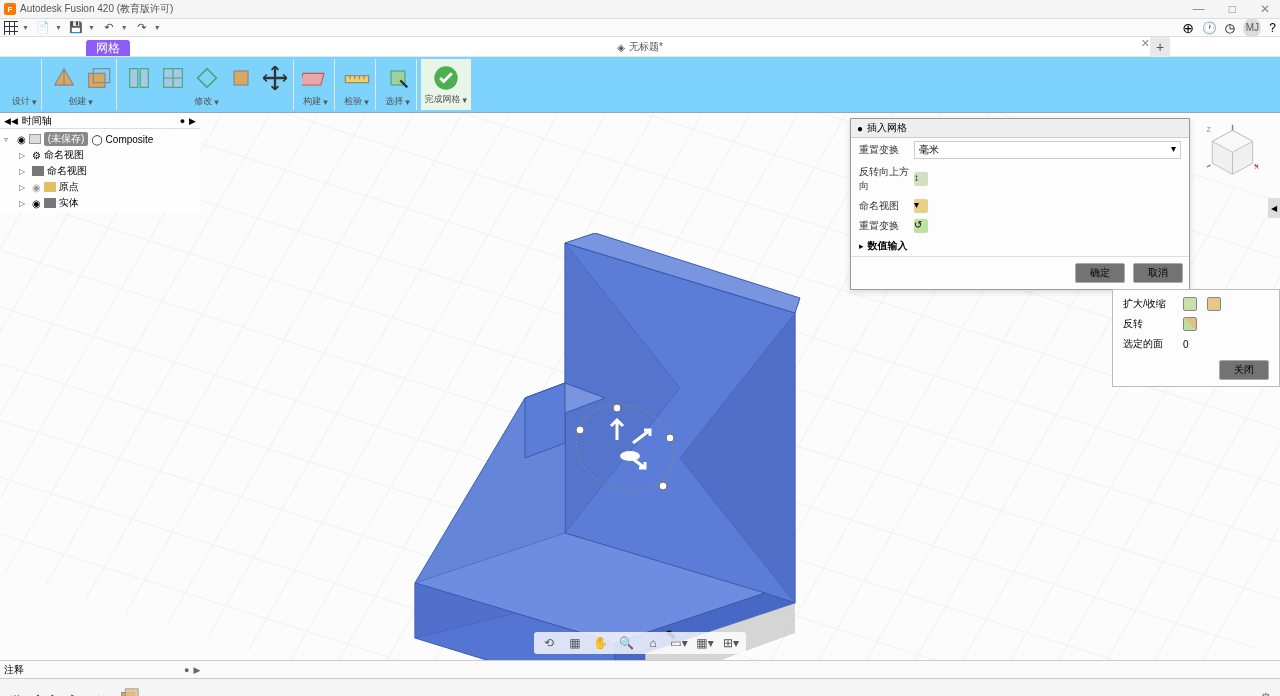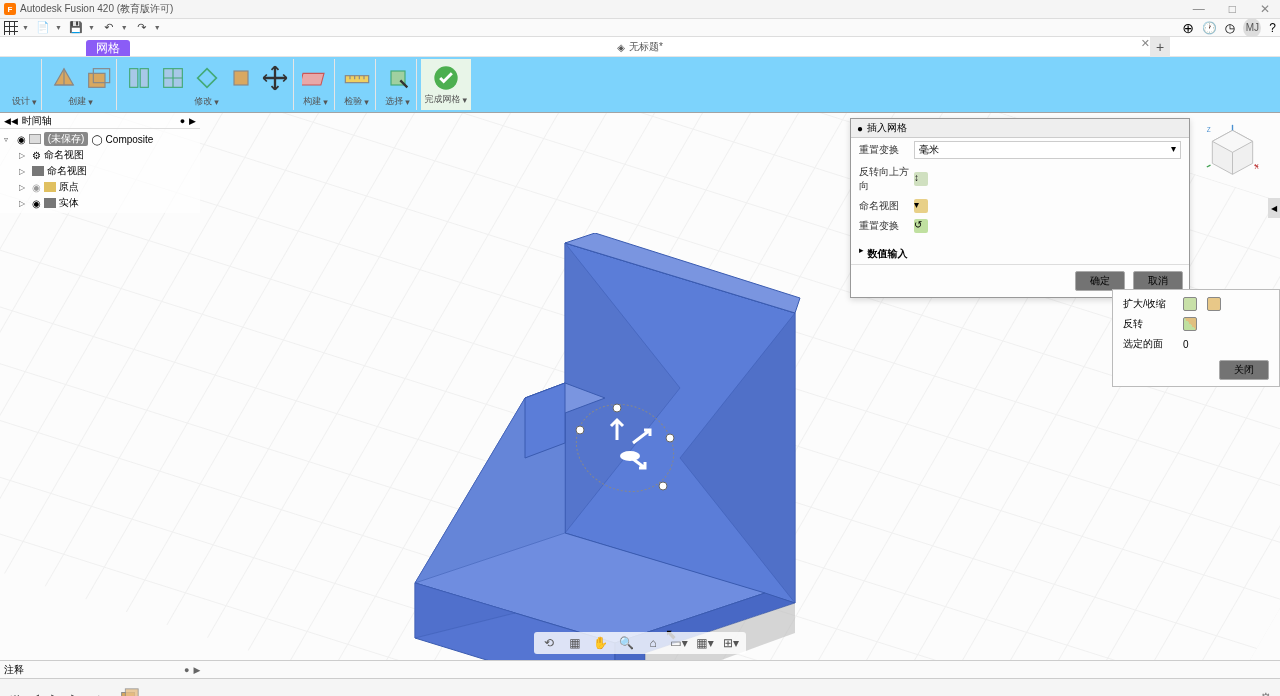--- a/index.html
+++ b/index.html
@@ -339,21 +339,21 @@
     <div class="props-row">
       <div class="props-row-label">命名视图</div>
       <span class="mini-icon" style="background:#e8d088;">▾</span>
     </div>
     <div class="props-row">
       <div class="props-row-label">重置变换</div>
       <span class="mini-icon" style="background:#c0e0a0;">↺</span>
     </div>
     <div class="props-row">
       <span style="font-size:9px;margin-right:4px;">▸</span>
-      <div style="font-weight:bold;margin-top:8px;">数值输入</div>
+      <div style="font-weight:bold;">数值输入</div>
     </div>
     <div class="props-buttons">
       <button class="props-btn">确定</button>
       <button class="props-btn">取消</button>
     </div>
   </div>
 
   <div class="right-panel">
     <div class="rp-row">
       <div class="rp-label">扩大/收缩</div>

